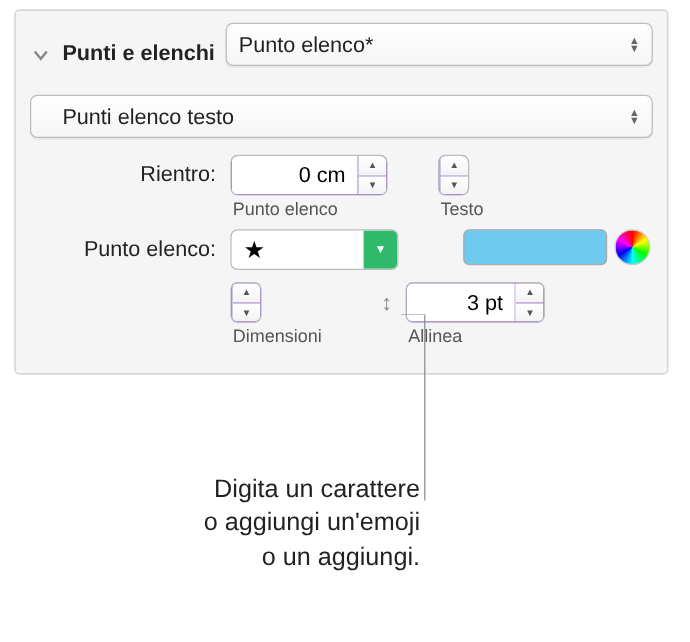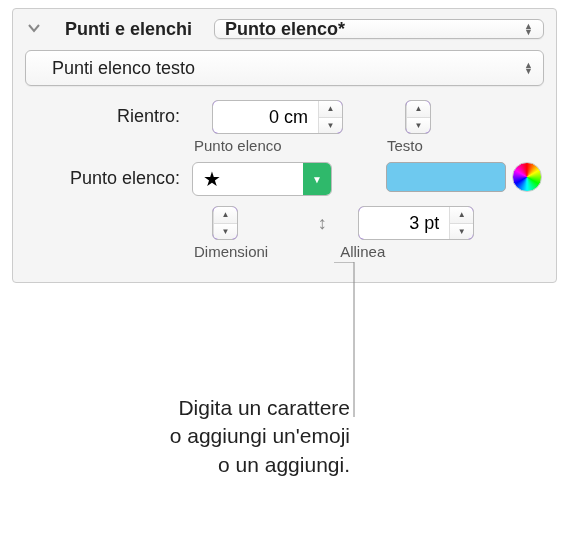--- a/index.html
+++ b/index.html
@@ -13,23 +13,23 @@
   .panel {
     width: 545px;
     margin: 8px 0 0 12px;
     background: #f5f5f5;
     border: 1px solid #ccc;
     border-radius: 4px;
     padding: 10px 12px 14px 12px;
   }
   .header-row {
     display: flex;
-    align-items: flex-start;
-    gap: 22px;
-    margin-bottom: 10px;
+    align-items: flex-end;
+    gap: 9px;
+    margin-bottom: 24px;
   }
   .disclosure {
     width: 18px;
     height: 18px;
     display: flex;
     align-items: center;
     justify-content: center;
     color: #888;
     cursor: pointer;
   }
@@ -45,23 +45,22 @@
     background: linear-gradient(#fff, #f5f5f5);
     border: 1px solid #bbb;
     border-radius: 6px;
     padding: 6px 10px;
     font-size: 18px;
     color: #222;
     cursor: pointer;
     box-shadow: 0 1px 1px rgba(0,0,0,0.05);
   }
   .popup-large {
-    height: 20px;
+    height: 36px;
     flex: 1;
-    font-weight: bold;
   }
   .popup-full {
     width: 100%;
     height: 36px;
     margin-bottom: 14px;
     padding-left: 26px;
   }
   .arrows {
     display: flex;
     flex-direction: column;
@@ -90,21 +89,20 @@
     align-items: flex-start;
   }
   .stepper {
     display: flex;
     align-items: stretch;
     background: #6d28d9;
     border: 1px solid #bbb;
     border-radius: 6px;
     height: 34px;
     overflow: hidden;
-    margin-left: 20px;
   }
   .stepper-input {
     border: none;
     text-align: right;
     font-size: 18px;
     padding: 0 10px 0 4px;
     width: 105px;
     background: #fff;
     outline: none;
   }

